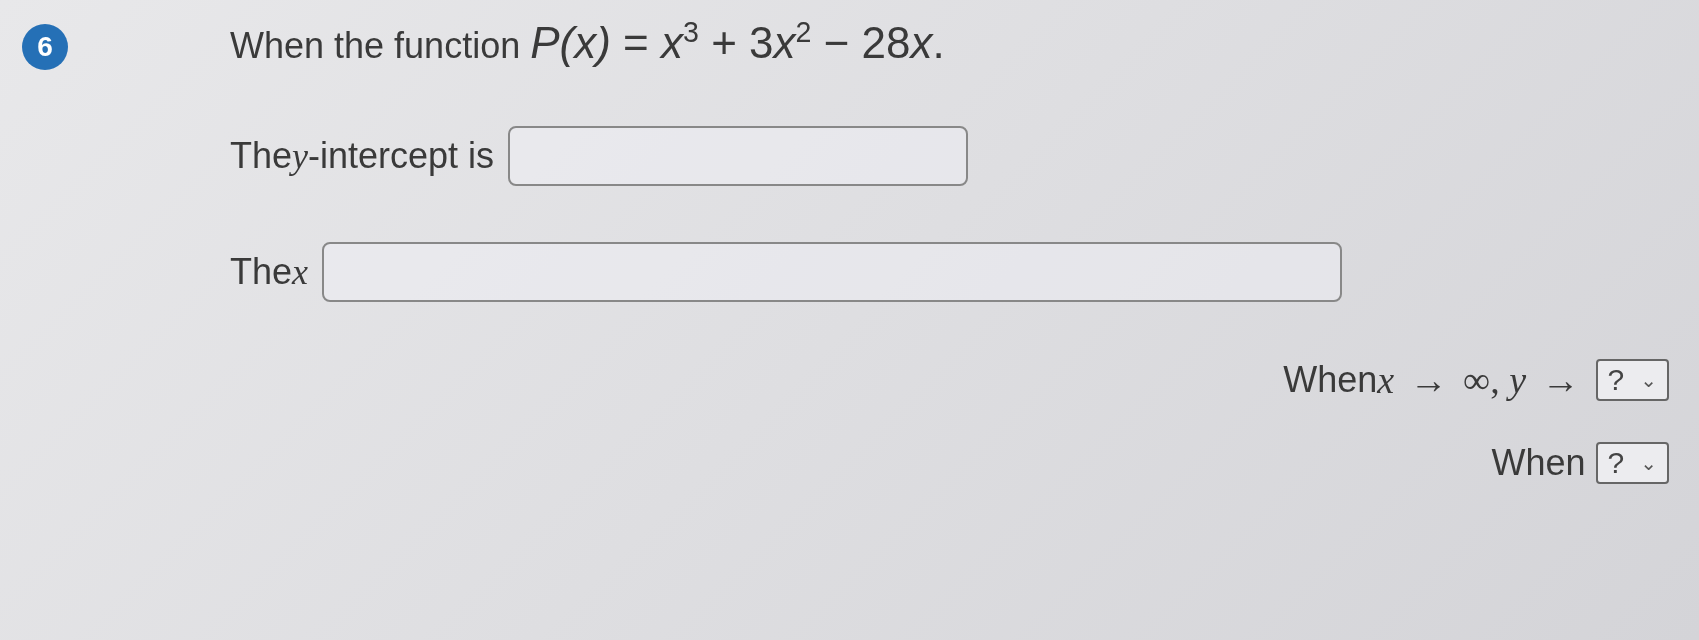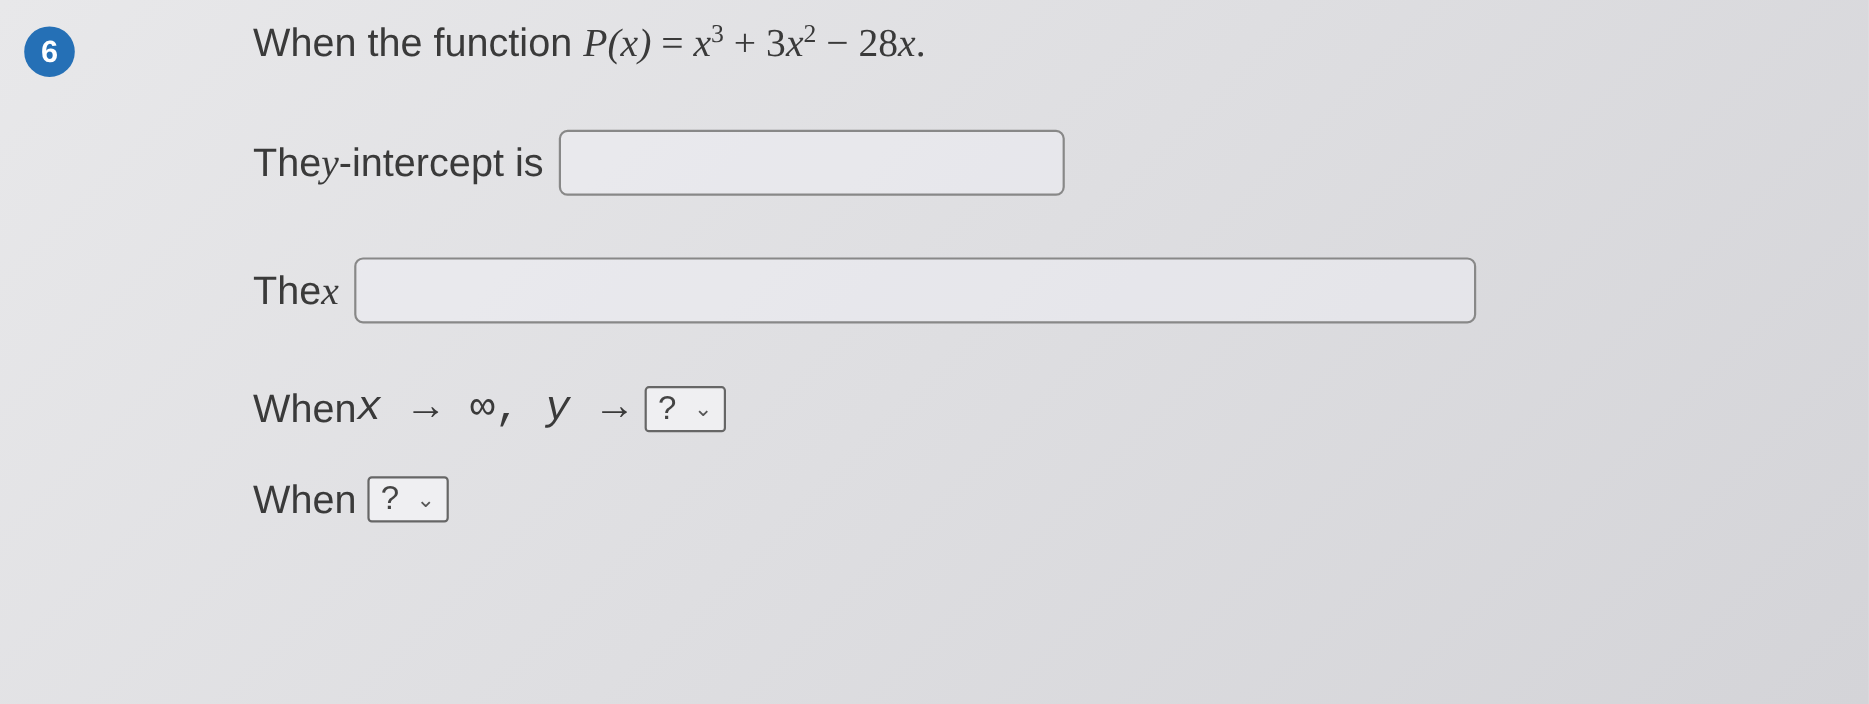--- a/index.html
+++ b/index.html
@@ -37,23 +37,23 @@
       top: 18px;
       right: 30px;
     }
     .prompt-line {
       font-size: 36px;
       color: #3a3a3a;
       margin-bottom: 58px;
       font-family: Arial, sans-serif;
     }
     .math {
-      font-family: Liberation Serif, serif;
+      font-family: Liberation Sans, sans-serif;
       font-style: italic;
-      font-size: 36px;
+      font-size: 44px;
     }
     .math-upright {
       font-style: normal;
     }
     sup {
       font-size: 0.65em;
       vertical-align: super;
       line-height: 0;
     }
     .row {
@@ -84,23 +84,24 @@
     .input-long {
       width: 1020px;
     }
     .limit-row {
       display: flex;
       align-items: center;
       margin-bottom: 40px;
       font-size: 36px;
       color: #3a3a3a;
       font-family: Arial, sans-serif;
+      justify-content: flex-end;
     }
     .limit-row .math-content {
-      font-family: Liberation Mono, monospace;
+      font-family: Liberation Serif, serif;
       font-style: italic;
       font-size: 38px;
     }
     .arrow {
       font-style: normal;
       padding: 0 6px;
     }
     .infinity {
       font-style: normal;
       font-size: 38px;

